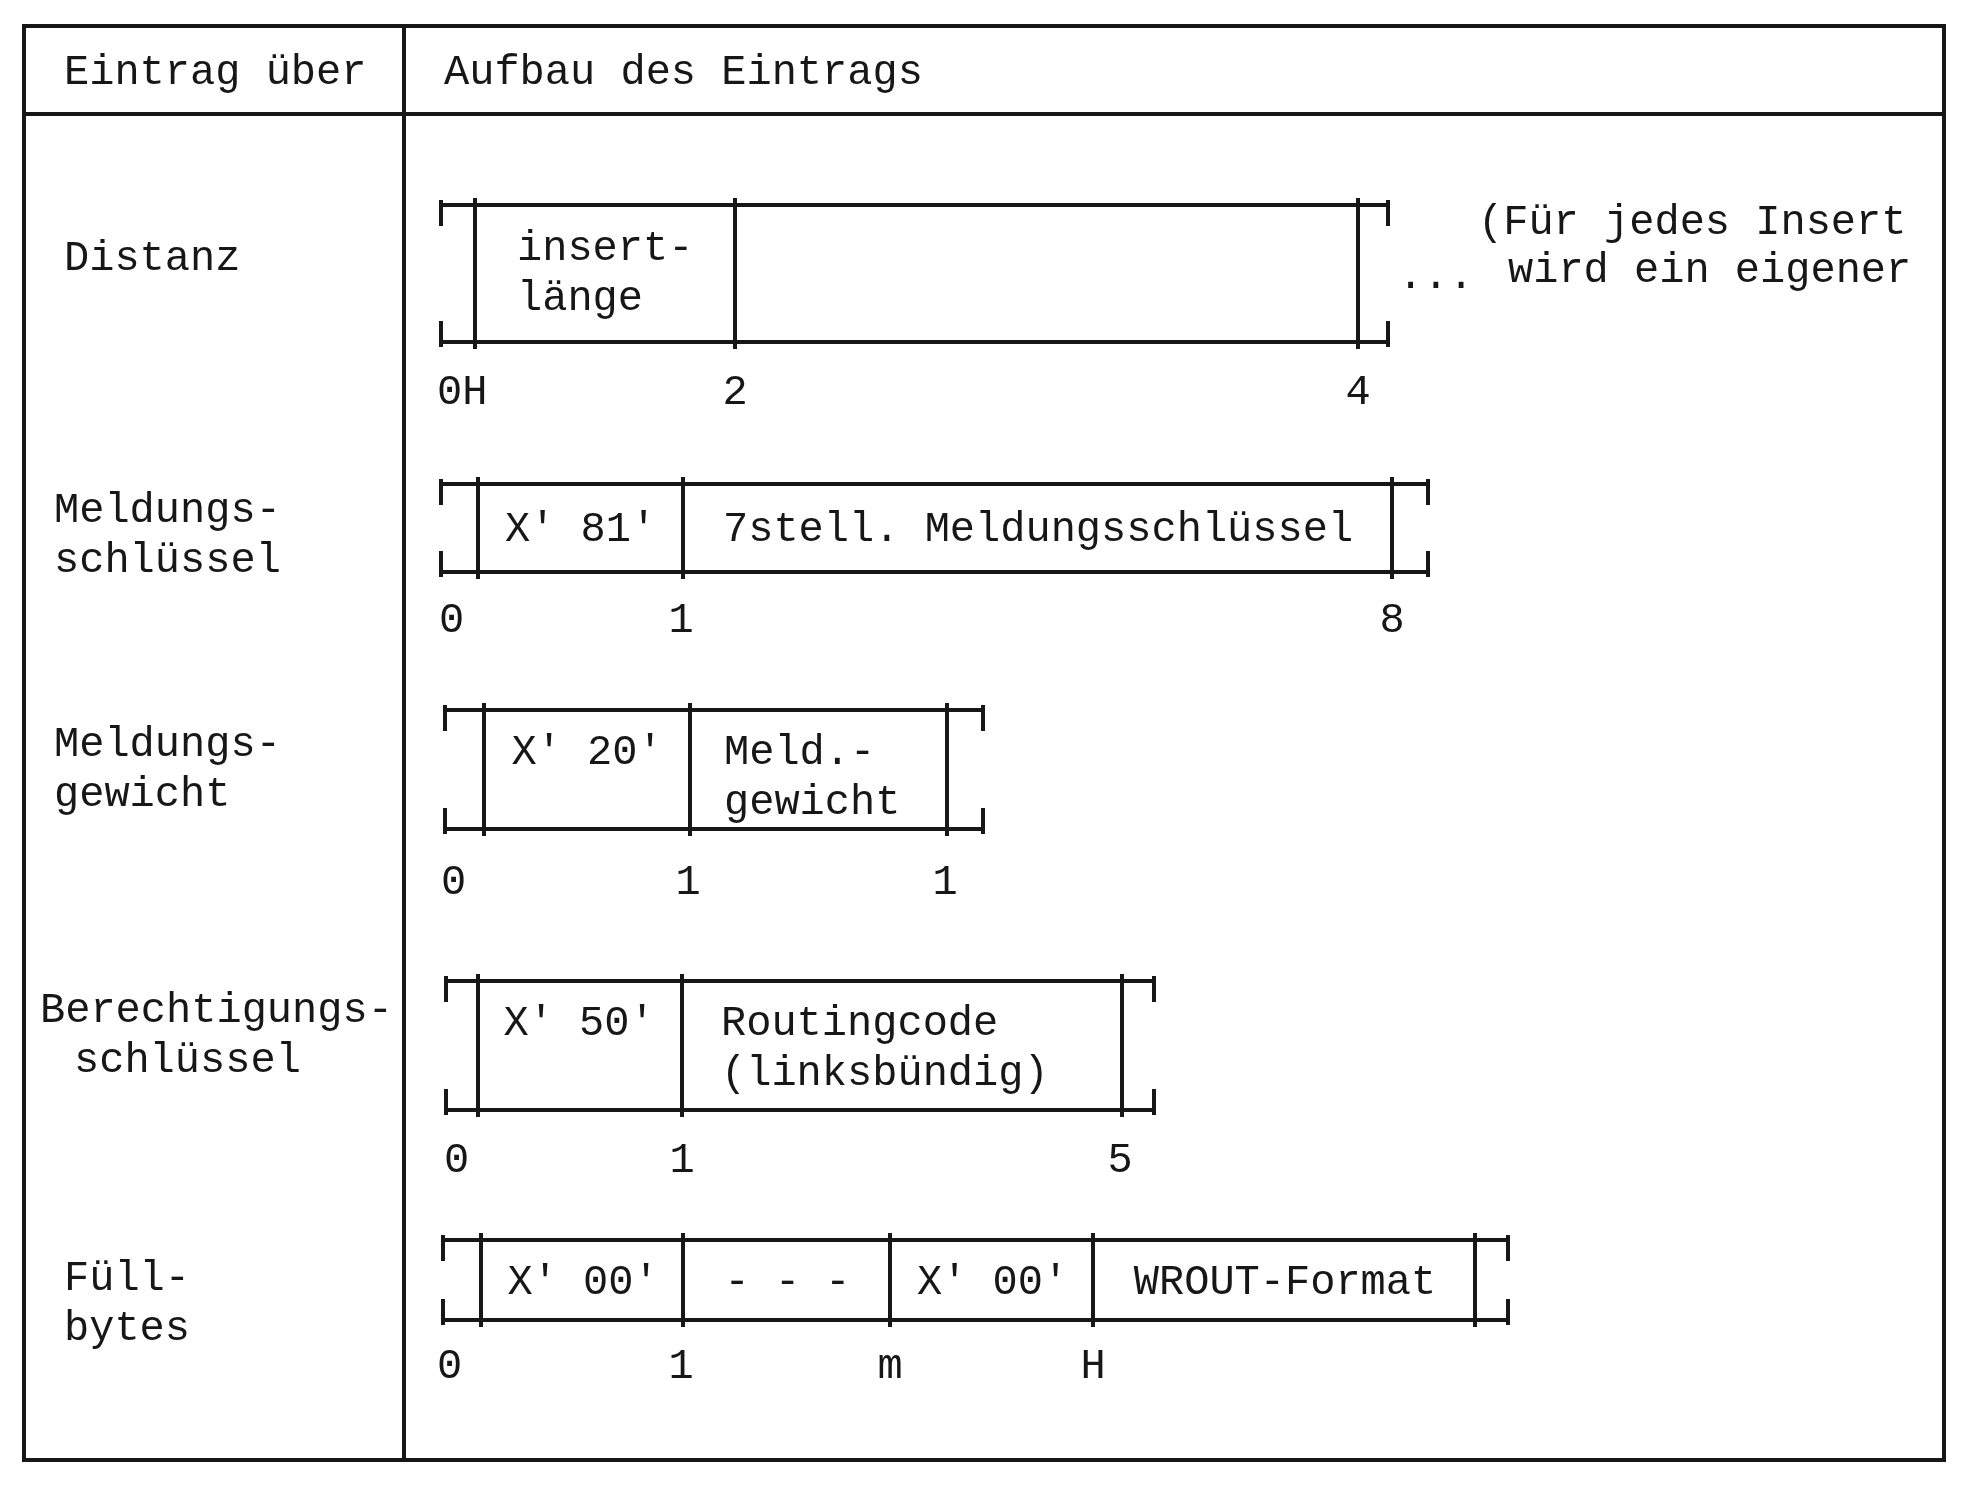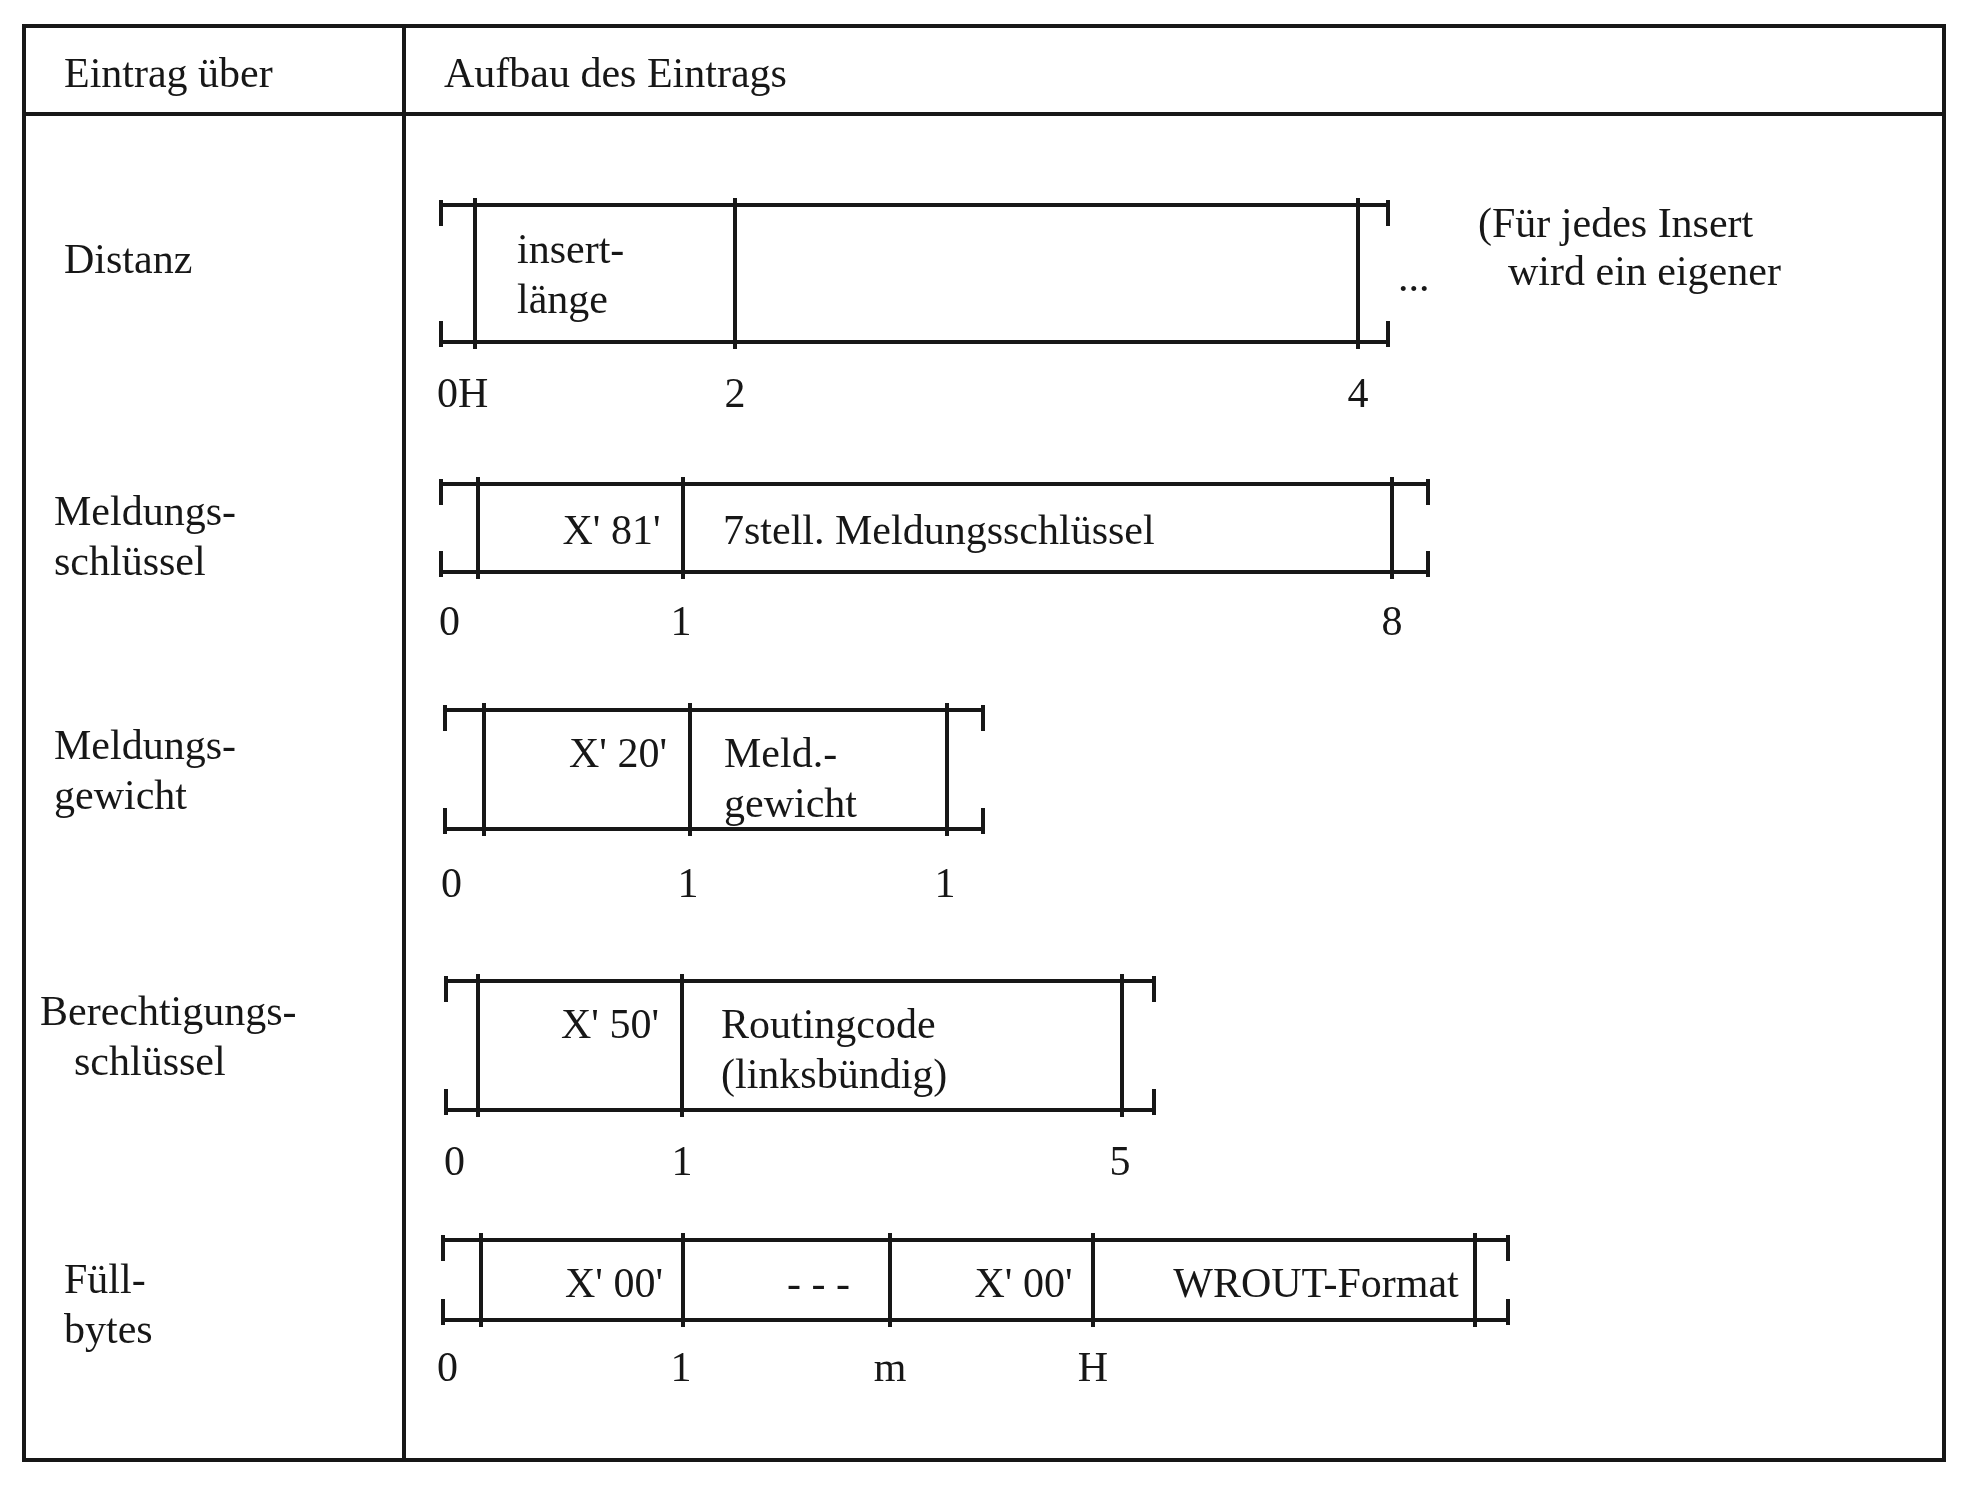--- a/index.html
+++ b/index.html
@@ -2,34 +2,34 @@
 <html><head>
 <meta charset="utf-8">
 <style>
   html,body{margin:0;padding:0;background:#ffffff;}
   .page{
     position:relative;
     width:1967px;height:1492px;
     background:#ffffff;
     overflow:hidden;
     --ink:#171717;
-    font-family:Liberation Serif, serif;
+    font-family:Liberation Mono, monospace;
   }
   .frame{
     position:absolute;left:22px;top:24px;width:1924px;height:1438px;
     border:4px solid var(--ink);box-sizing:border-box;
   }
   .line{position:absolute;background:var(--ink);}
   .t{
     position:absolute;
     font-size:42px;line-height:50px;color:var(--ink);
     white-space:pre-line;
   }
   .c{transform:translateX(-50%);}
-  .ctr{text-align:center;margin-left:31px;}
+  .ctr{text-align:center;}
   .ruler{
     position:absolute;
     border-top:4px solid var(--ink);
     border-bottom:4px solid var(--ink);
     box-sizing:border-box;
   }
   .vl{position:absolute;top:-9px;bottom:-9px;width:4px;background:var(--ink);}
   .tk{position:absolute;width:4px;height:26px;background:var(--ink);}
   .tk.tl{left:0;top:-7px;}
   .tk.bl{left:0;bottom:-7px;}

